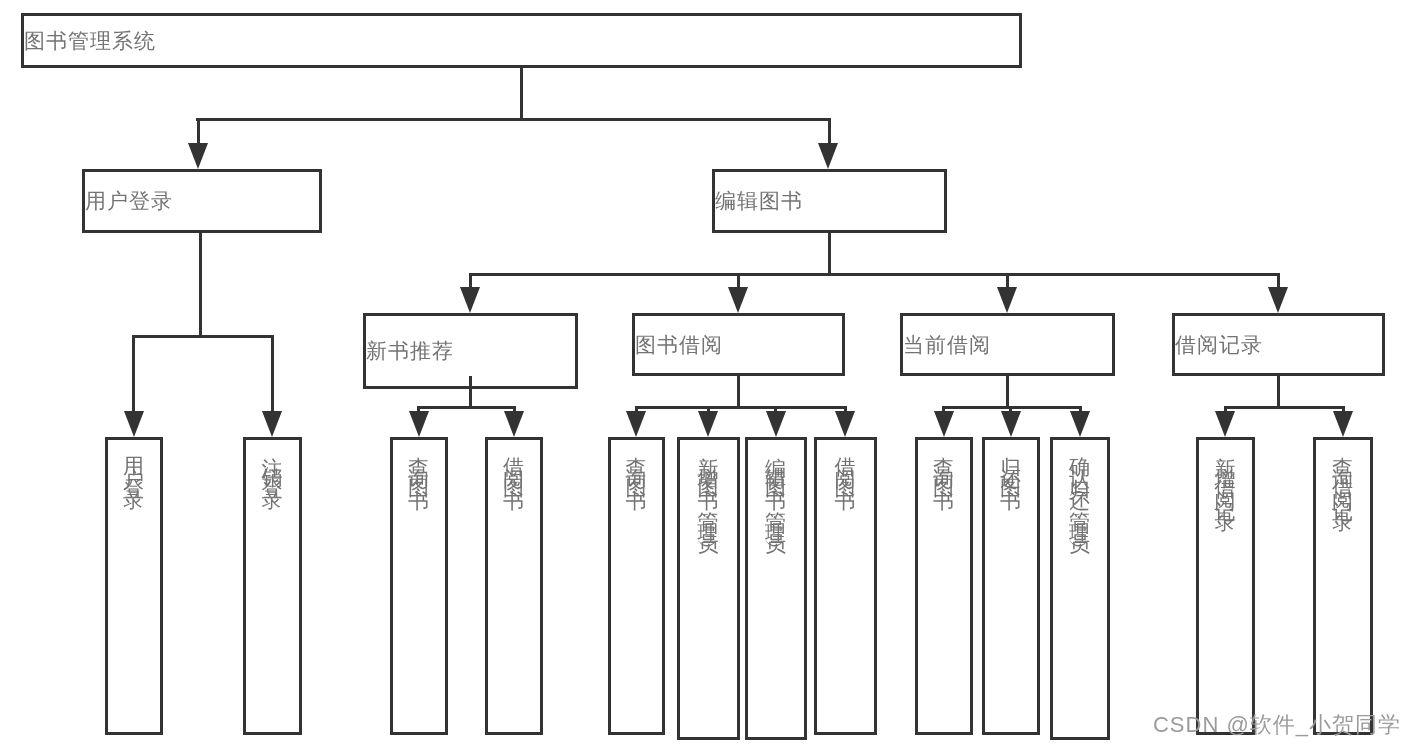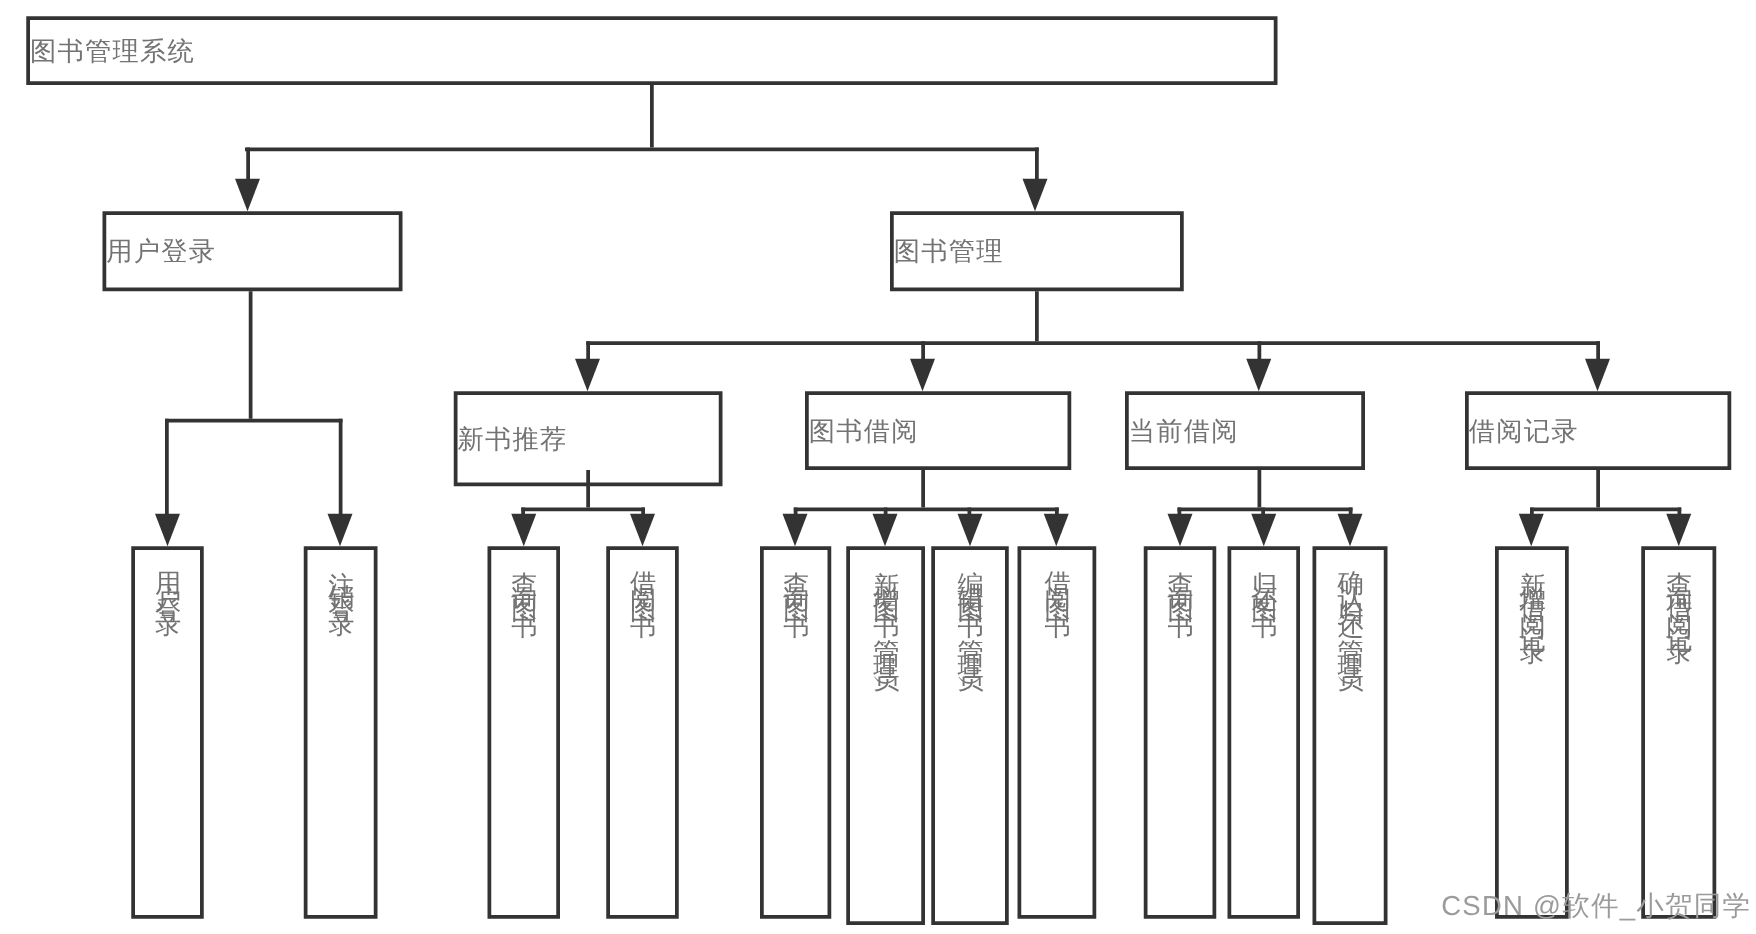--- a/index.html
+++ b/index.html
@@ -57,21 +57,21 @@
 
   <div class="line" style="left:197px;top:118px;width:3px;height:27px;"></div>
   <div class="arrow" style="left:188px;top:143px;"></div>
   <div class="line" style="left:828px;top:118px;width:3px;height:27px;"></div>
   <div class="arrow" style="left:818px;top:143px;"></div>
 
   <div class="box box-h" style="left:82px;top:169px;width:240px;height:64px;">
     <span>用户登录</span>
   </div>
   <div class="box box-h" style="left:712px;top:169px;width:235px;height:64px;">
-    <span>图书管理</span>
+    <span>编辑图书</span>
   </div>
 
   <div class="line" style="left:199px;top:233px;width:3px;height:102px;"></div>
   <div class="line" style="left:132px;top:335px;width:142px;height:3px;"></div>
   <div class="line" style="left:132px;top:335px;width:3px;height:78px;"></div>
   <div class="arrow" style="left:124px;top:411px;"></div>
   <div class="line" style="left:271px;top:335px;width:3px;height:78px;"></div>
   <div class="arrow" style="left:262px;top:411px;"></div>
 
   <div class="line" style="left:828px;top:233px;width:3px;height:40px;"></div>
@@ -81,24 +81,24 @@
   <div class="line" style="left:737px;top:273px;width:3px;height:16px;"></div>
   <div class="arrow" style="left:728px;top:287px;"></div>
   <div class="line" style="left:1006px;top:273px;width:3px;height:16px;"></div>
   <div class="arrow" style="left:997px;top:287px;"></div>
   <div class="line" style="left:1277px;top:273px;width:3px;height:16px;"></div>
   <div class="arrow" style="left:1268px;top:287px;"></div>
 
   <div class="box box-h" style="left:363px;top:313px;width:215px;height:76px;">
     <span>新书推荐</span>
   </div>
-  <div class="box box-h" style="left:632px;top:313px;width:213px;height:63px;margin-left:12px;">
+  <div class="box box-h" style="left:632px;top:313px;width:213px;height:63px;">
     <span>图书借阅</span>
   </div>
-  <div class="box box-h" style="left:900px;top:313px;width:192px;height:63px;">
+  <div class="box box-h" style="left:900px;top:313px;width:215px;height:63px;">
     <span>当前借阅</span>
   </div>
   <div class="box box-h" style="left:1172px;top:313px;width:213px;height:63px;">
     <span>借阅记录</span>
   </div>
 
   <div class="line" style="left:469px;top:376px;width:3px;height:30px;"></div>
   <div class="line" style="left:417px;top:406px;width:99px;height:3px;"></div>
   <div class="line" style="left:417px;top:406px;width:3px;height:8px;"></div>
   <div class="arrow" style="left:409px;top:411px;"></div>

